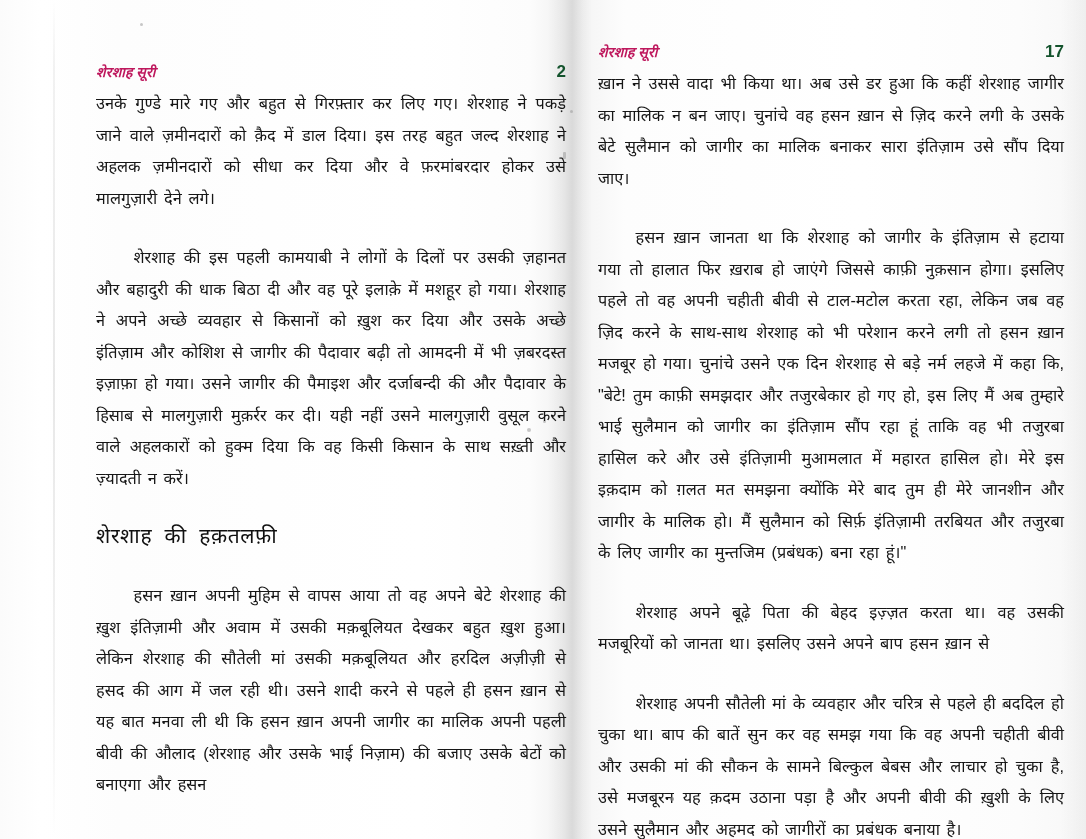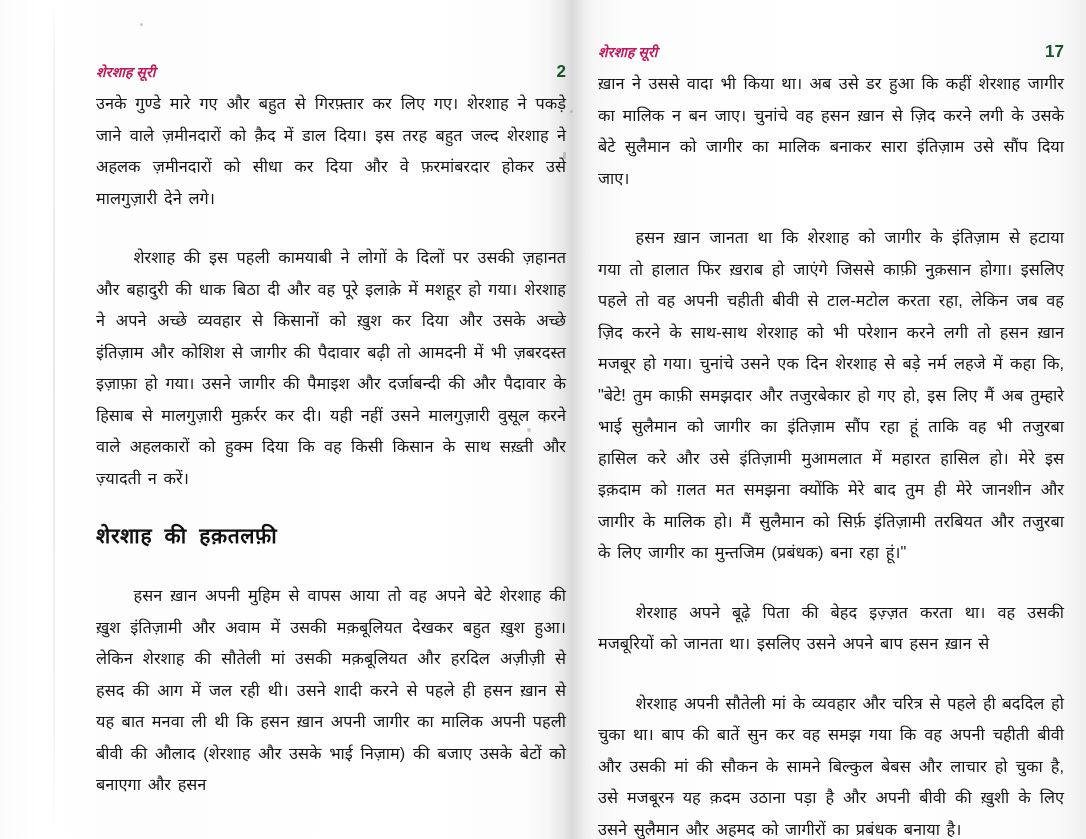--- a/index.html
+++ b/index.html
@@ -149,21 +149,21 @@
   .head-title,
   .folio {
     -webkit-font-smoothing: antialiased;
     text-rendering: optimizeLegibility;
   }
 
   .section-heading {
     margin: 26px 0 16px 0;
     font-family: "Liberation Sans", "DejaVu Sans", sans-serif;
     font-size: 21px;
-    font-weight: 700;
+    font-weight: 400;
     line-height: 32px;
     letter-spacing: .6px;
     word-spacing: 6px;
     color: #101010;
   }
 
   .tail-dot {
     position: absolute;
     width: 4px;
     height: 4px;

